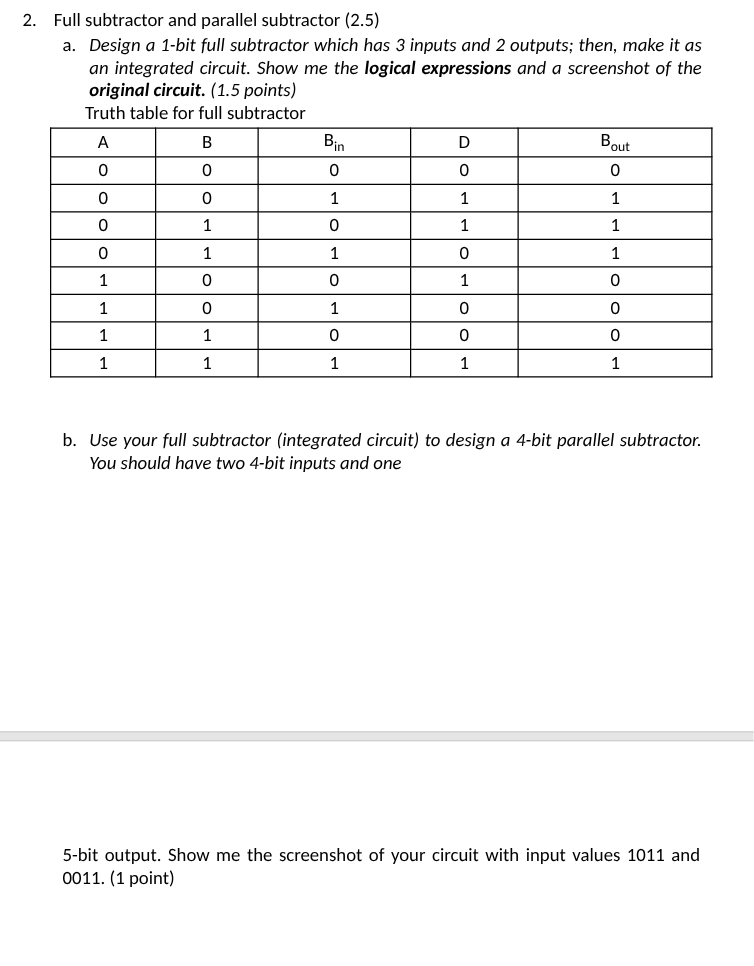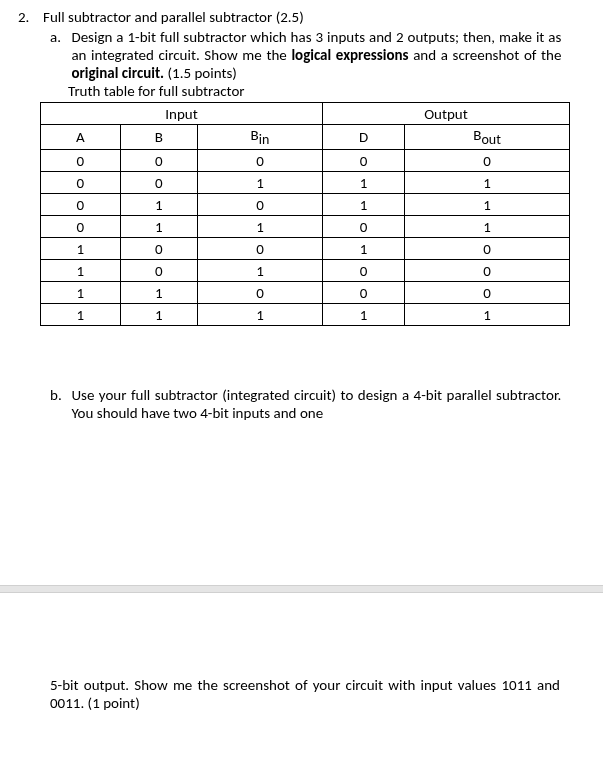--- a/index.html
+++ b/index.html
@@ -30,20 +30,21 @@
     .sub-item-letter {
       display: inline-block;
       width: 18px;
       vertical-align: top;
     }
     .sub-item-text {
       display: inline-block;
       width: 490px;
       text-align: justify;
       vertical-align: top;
+      font-style: italic;
     }
     .bold {
       font-weight: bold;
     }
     .table-caption {
       margin-left: 50px;
       margin-bottom: 2px;
     }
     table {
       border-collapse: collapse;
@@ -52,41 +53,41 @@
     }
     th, td {
       border: 1px solid #000;
       text-align: center;
       padding: 1px 4px;
       font-weight: normal;
       font-size: 15px;
       height: 22px;
     }
     .sub-b {
-      margin-top: 60px;
+      margin-top: 42px;
     }
     .page-break {
       position: absolute;
       left: 0;
       top: 585px;
       width: 603px;
       height: 8px;
       background: #e5e5e5;
       border-top: 1px solid #d0d0d0;
       border-bottom: 1px solid #d0d0d0;
     }
     .continuation {
       position: absolute;
       top: 676px;
       left: 50px;
       width: 510px;
       text-align: justify;
     }
     sub {
-      font-size: 14px;
+      font-size: 11px;
       vertical-align: sub;
     }
   </style>
 </head>
 <body>
 
 <div>
   <span class="question-num">2.</span>
   <span>&nbsp;&nbsp;</span>
   <span class="question-title">Full subtractor and parallel subtractor (2.5)</span>
@@ -96,24 +97,20 @@
   <span class="sub-item-letter">a.</span>
   <span class="sub-item-text">
     <span>Design a 1-bit full subtractor which has 3 inputs and 2 outputs; then, make it as an integrated circuit. Show me the </span><span class="bold">logical expressions</span><span> and a screenshot of the </span><span class="bold">original circuit.</span><span> (1.5 points)</span>
   </span>
 </div>
 
 <div class="table-caption">Truth table for full subtractor</div>
 
 <table>
   <tbody>
-      <tr>
-    <td colspan="3">Input</td>
-    <td colspan="2">Output</td>
-  </tr>
   <tr>
     <td>A</td>
     <td>B</td>
     <td><span>B</span><sub>in</sub></td>
     <td>D</td>
     <td><span>B</span><sub>out</sub></td>
   </tr>
   <tr>
     <td>0</td>
     <td>0</td>

